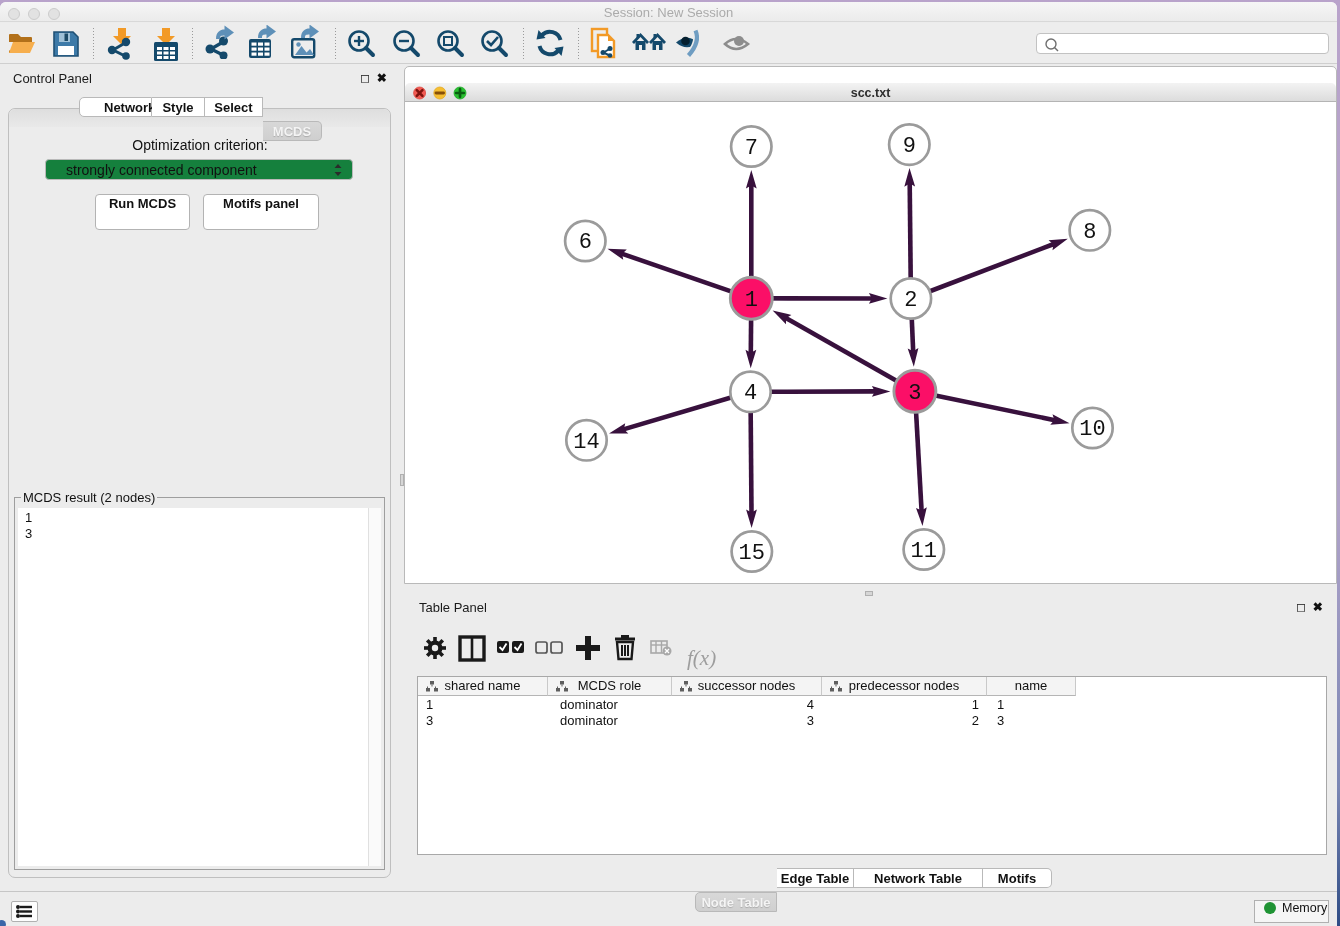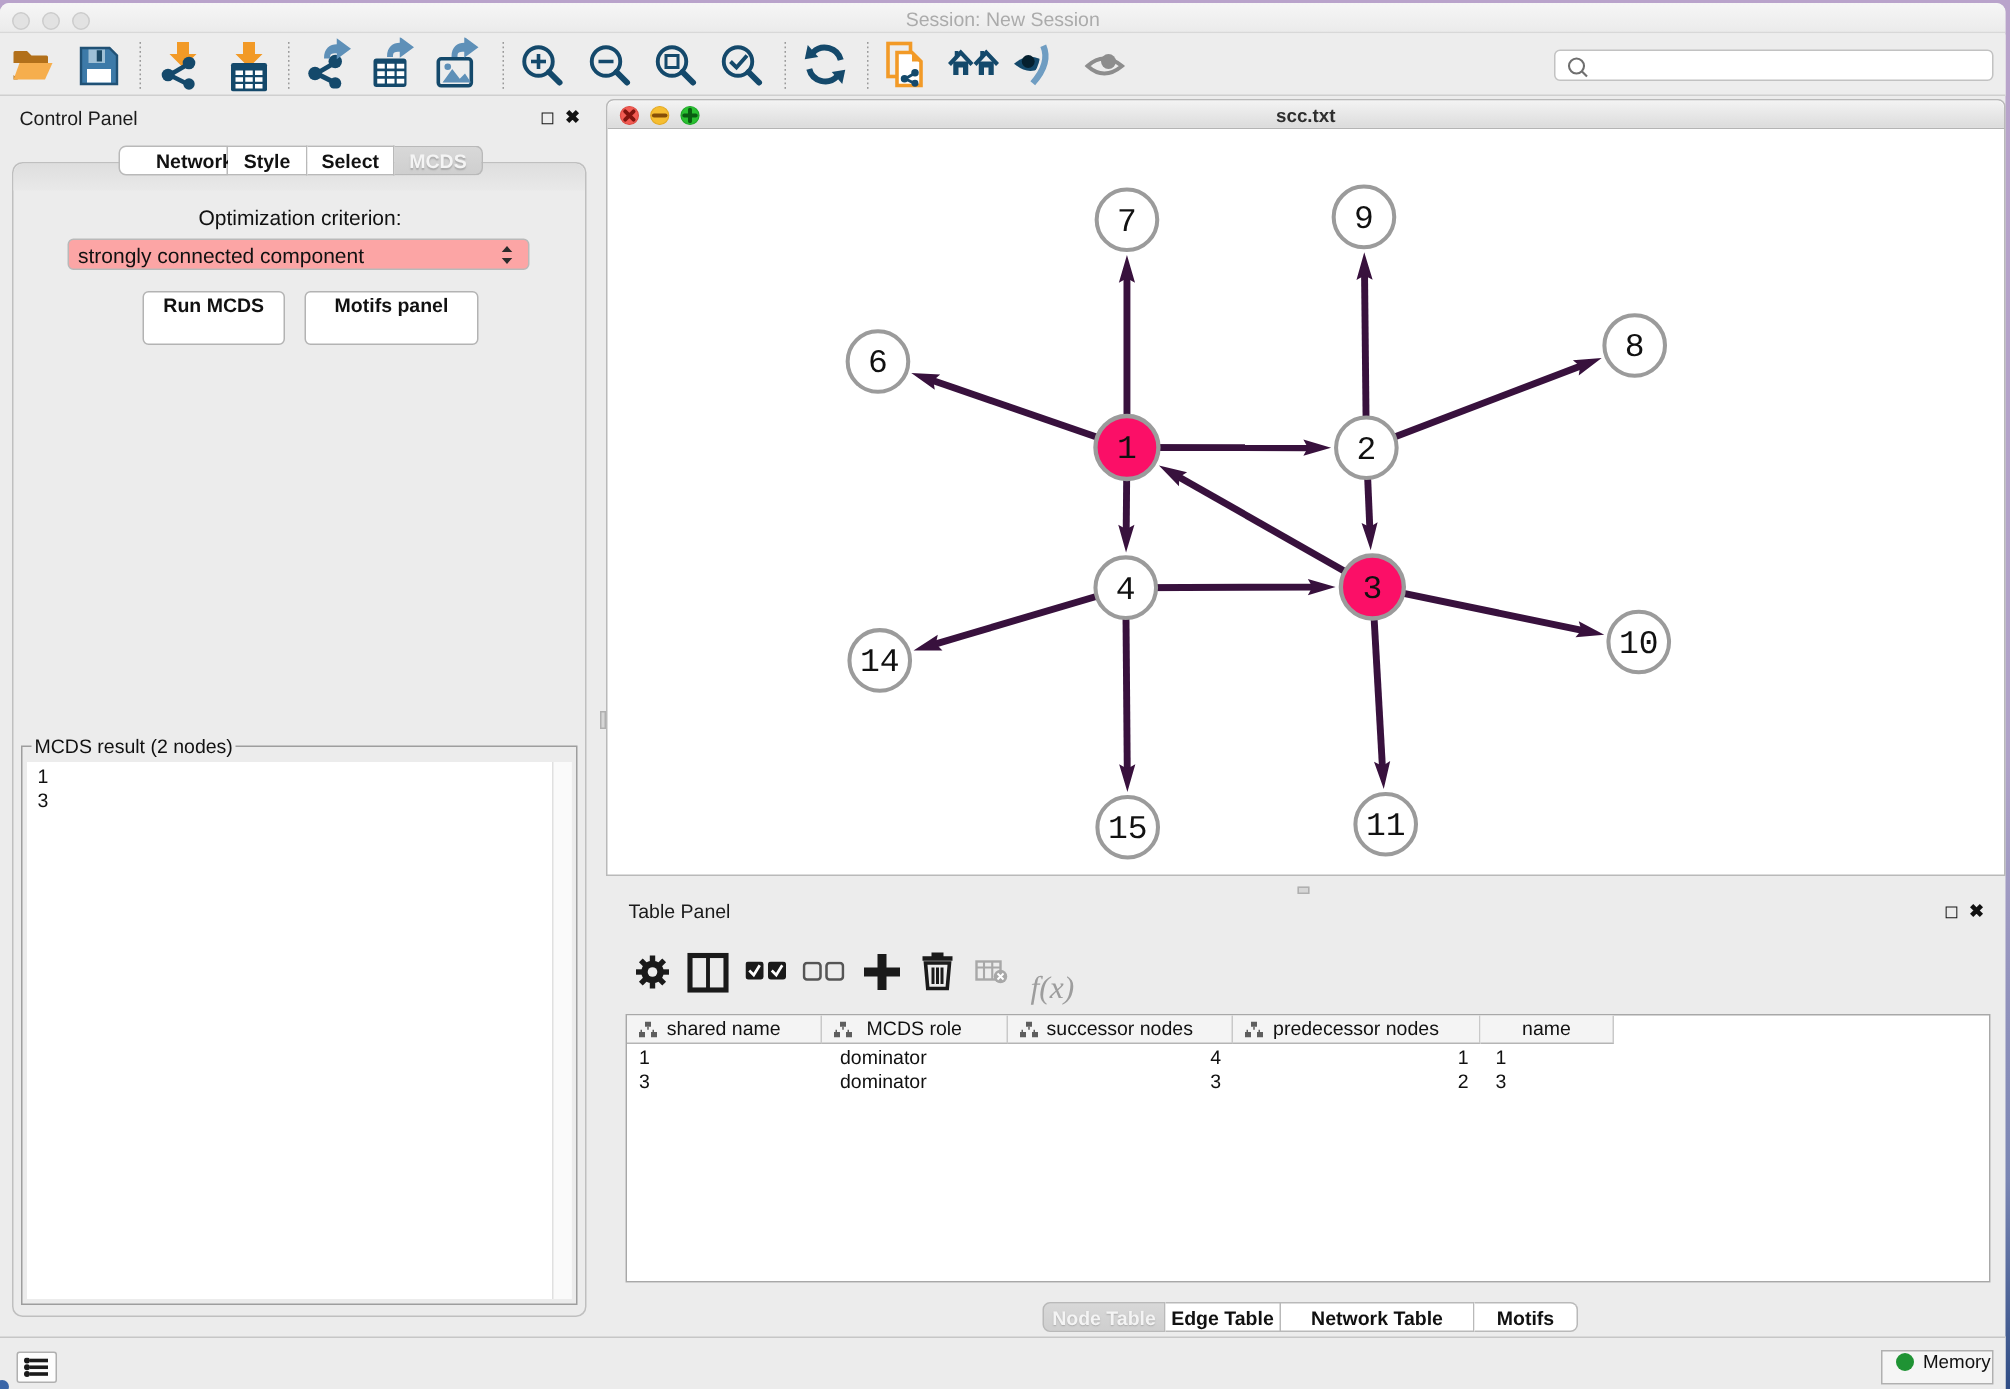--- a/index.html
+++ b/index.html
@@ -16,31 +16,31 @@
 .ticon { position:absolute; top:9px; }
 #searchbox { position:absolute; left:1036px; top:10px; width:293px; height:21px; background:#ffffff; border:1px solid #c2c2c2; border-radius:4px; }
 
 #cp-title { position:absolute; left:13px; top:69px; font-size:13px; color:#1b1b1b; }
 #cp-panel { position:absolute; left:8px; top:106px; width:383px; height:770px; background:#ececec; border:1px solid #bfbfbf; border-radius:7px; }
 #cp-panel .topband { position:absolute; left:0; top:0; width:100%; height:18px; background:linear-gradient(#dedede,#e9e9e9); border-radius:7px 7px 0 0; }
 .tabbar { position:absolute; display:flex; }
 .tab { height:20px; font-size:13px; font-weight:bold; color:#111; background:#ffffff; border:1px solid #b9b9b9; border-left:none; text-align:center; line-height:19px; }
 .tab.first { border-left:1px solid #b9b9b9; border-radius:5px 0 0 5px; }
 .tab.last { border-radius:0 5px 5px 0; }
-.tab.sel { background:linear-gradient(#d8d8d8,#cfcfcf); color:#f4f4f4; text-shadow:0 1px 1px #aaa; }
+.tab.sel { background:linear-gradient(#d8d8d8,#cfcfcf); color:#f4f4f4; text-shadow:0 1px 1px #aaa;margin-top:24px; }
 #opt-label { position:absolute; left:0; top:135px; width:400px; text-align:center; font-size:14px; color:#111; }
-#opt-select { position:absolute; left:45px; top:157px; width:308px; height:21px; background:#fca5a5; border:1px solid #b9b9b9; border-radius:4px; font-size:14px; color:#111; line-height:20px; padding-left:6px; }
+#opt-select { position:absolute; left:45px; top:157px; width:308px; height:21px; background:#15803d; border:1px solid #b9b9b9; border-radius:4px; font-size:14px; color:#111; line-height:20px; padding-left:20px; }
 .btn { position:absolute; height:36px; background:#ffffff; border:1px solid #b3b3b3; border-radius:4px; font-size:13px; font-weight:bold; color:#111; text-align:center; line-height:18px; }
 #mcds-box { position:absolute; left:14px; top:495px; width:371px; height:373px; border:1px solid #9e9e9e; }
 #mcds-legend { position:absolute; left:6px; top:-8px; background:#ececec; font-size:13px; color:#111; padding:0 2px; }
 #mcds-text { position:absolute; left:3px; top:10px; right:3px; bottom:3px; background:#ffffff; font-size:13px; color:#111; padding:2px 0 0 7px; line-height:16px; }
 #mcds-sb { position:absolute; right:3px; top:10px; bottom:3px; width:13px; background:#fafafa; border-left:1px solid #e0e0e0; }
 
 #netwin { position:absolute; left:404px; top:64px; width:933px; height:518px; background:#ffffff; border:1px solid #b9b9b9; border-radius:5px 5px 0 0; }
-#netwin-tb { position:absolute; left:0; top:0; width:100%; height:19px; background:linear-gradient(#f3f3f3,#dcdcdc); border-bottom:1px solid #b4b4b4; border-radius:5px 5px 0 0; }
+#netwin-tb { position:absolute; left:0; top:16px; width:100%; height:19px; background:linear-gradient(#f3f3f3,#dcdcdc); border-bottom:1px solid #b4b4b4; border-radius:5px 5px 0 0; }
 #netwin-title { position:absolute; left:0; top:2.5px; width:100%; text-align:center; font-size:12.5px; font-weight:bold; color:#2e2e2e; }
 #graph { position:absolute; left:0; top:20px; transform:translateZ(0); }
 
 #tp-title { position:absolute; left:419px; top:598px; font-size:13px; color:#1b1b1b; }
 .panebtns { position:absolute; font-size:12px; color:#111; }
 #tp-toolbar { position:absolute; left:417px; top:628px; }
 #ntable { position:absolute; left:417px; top:674px; width:910px; height:179px; background:#ffffff; border:1px solid #a8a8a8; font-size:12px; }
 .th { position:absolute; top:0; height:19px; background:#f4f4f4; border-right:1px solid #c9c9c9; border-bottom:1px solid #b5b5b5; text-align:center; font-size:13px; color:#111; line-height:18px; }
 .td { position:absolute; height:16px; font-size:13px; color:#111; line-height:16px; }
 #btabs { position:absolute; left:695px; top:866px; display:flex; }

